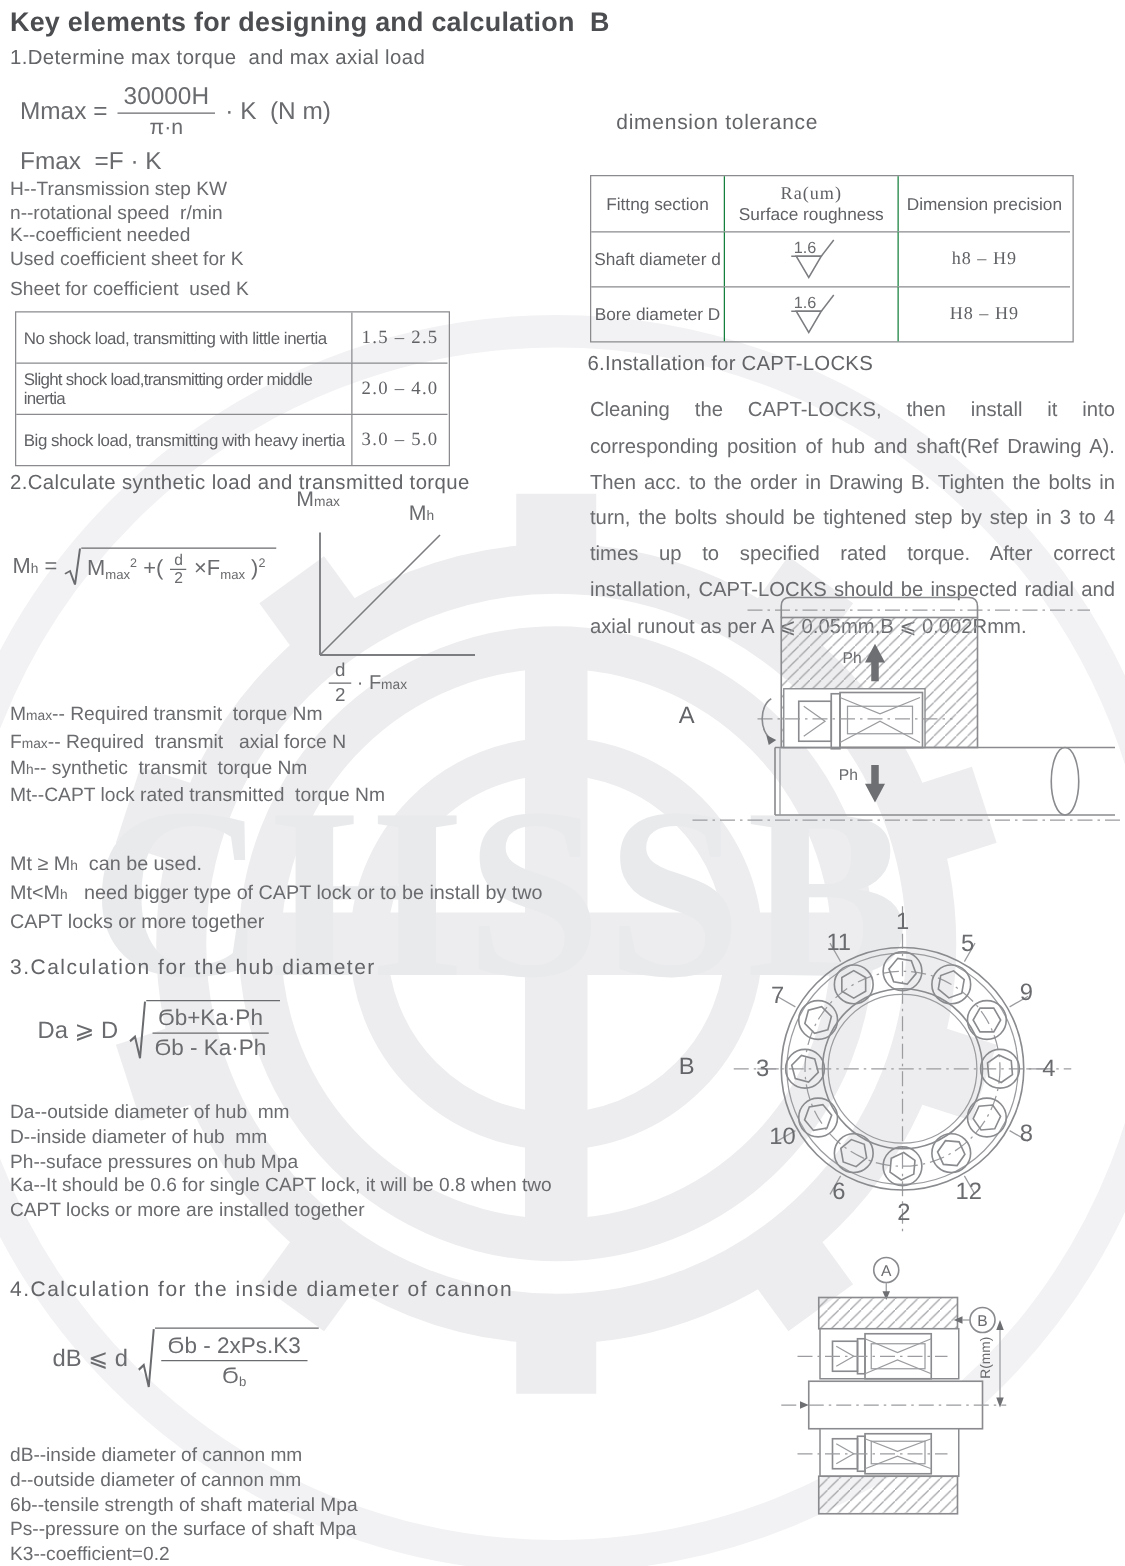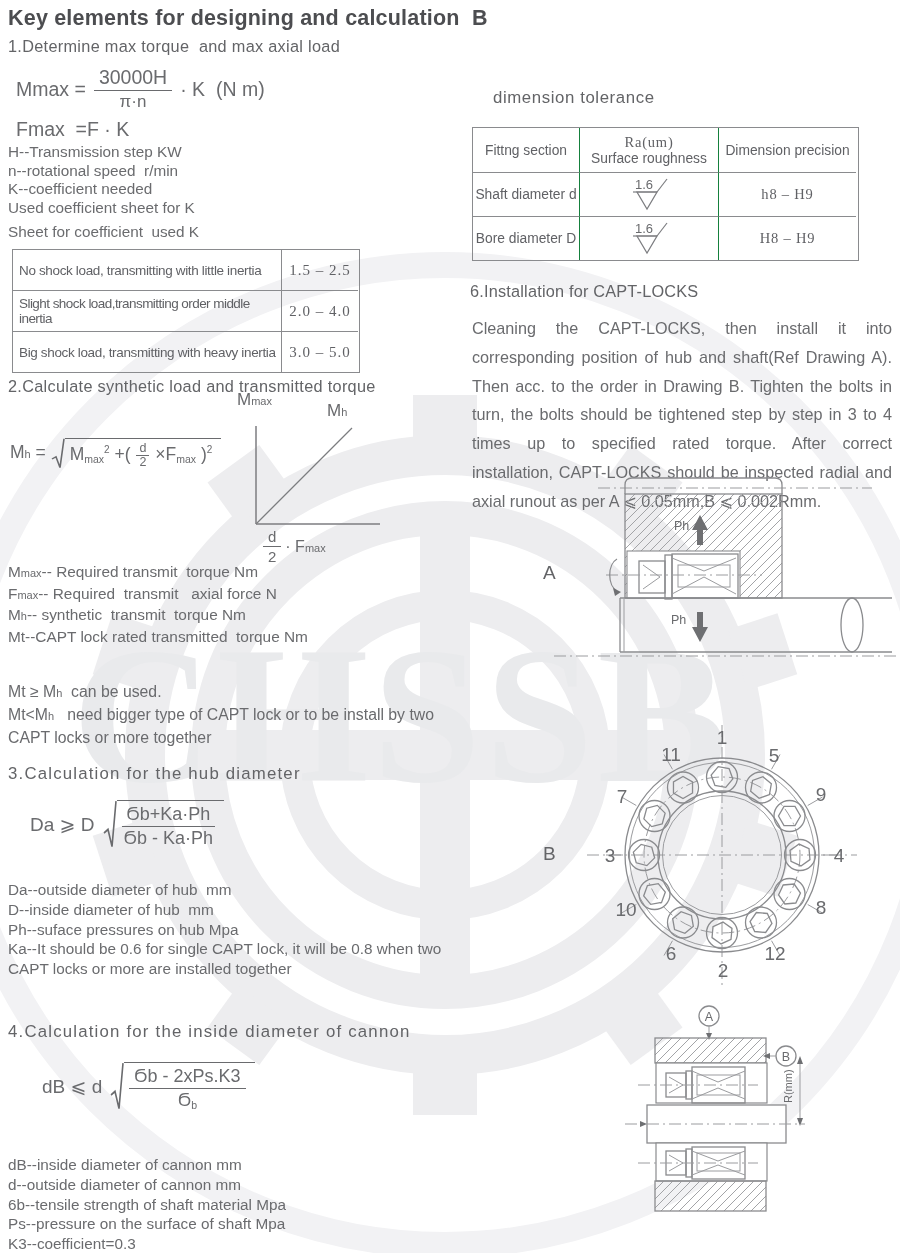--- a/index.html
+++ b/index.html
@@ -208,26 +208,26 @@
               <span class="num pre">Ϭb - 2xPs.K3</span>
               <span class="den"><span>Ϭ</span><span class="sub2">b</span></span>
             </span></span>
       </span>
     </div>
     <div class="abs lines3" style="left:8px;top:1155px;">
       <p class="pre">dB--inside diameter of cannon mm</p>
       <p class="pre">d--outside diameter of cannon mm</p>
       <p class="pre">6b--tensile strength of shaft material Mpa</p>
       <p class="pre">Ps--pressure on the surface of shaft Mpa</p>
-      <p class="pre">K3--coefficient=0.3</p>
+      <p class="pre">K3--coefficient=0.2</p>
     </div>
 
     <div class="abs h5 pre" style="left:493px;top:88px;">dimension tolerance</div>
 
-    <div class="abs t5" style="left:472px;top:127px;width:385px;">
+    <div class="abs t5" style="left:472px;top:140px;width:385px;">
       <div class="c hrow nl nt">Fittng section</div>
       <div class="c hrow nt">
         <div class="serifv">Ra(um)</div>
         <div>Surface roughness</div>
       </div>
       <div class="c hrow nt">Dimension precision</div>
 
       <div class="c nl">Shaft diameter d</div>
       <div class="c">
         <svg width="46" height="35">

